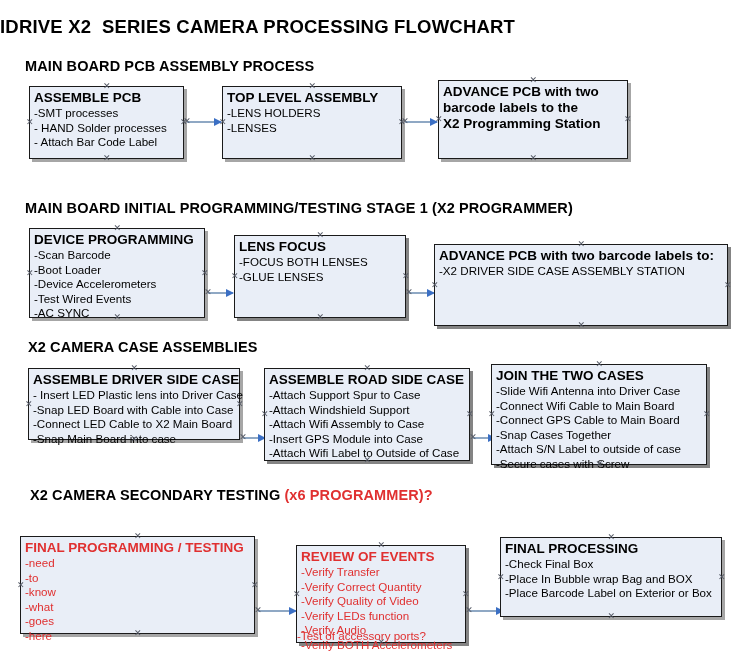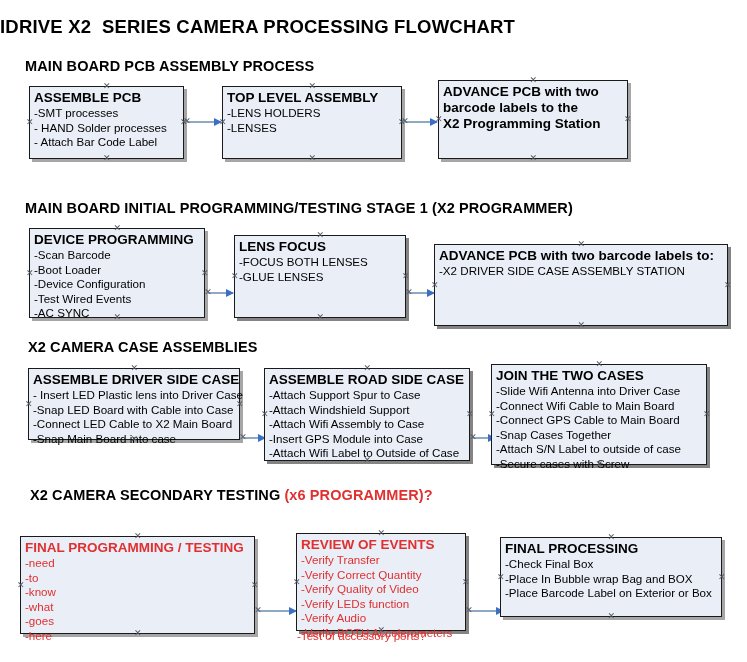--- a/index.html
+++ b/index.html
@@ -179,21 +179,21 @@
   </div>
 
   <div class="section-head" style="left:25px; top:200px;">
     <span>MAIN BOARD INITIAL PROGRAMMING/TESTING STAGE 1 (X2 PROGRAMMER)</span>
   </div>
 
   <div class="node" style="left:29px; top:228px; width:176px; height:90px;">
     <div class="n-title">DEVICE PROGRAMMING</div>
     <div class="n-line">-Scan Barcode</div>
     <div class="n-line">-Boot Loader</div>
-    <div class="n-line">-Device Configuration</div>
+    <div class="n-line">-Device Accelerometers</div>
     <div class="n-line">-Test Wired Events</div>
     <div class="n-line">-AC SYNC</div>
     <span class="handle h-t"></span>
     <span class="handle h-b"></span>
     <span class="handle h-l"></span>
     <span class="handle h-r"></span>
   </div>
 
   <div class="conn" style="left:208px; top:292px; width:25px;">
     <span class="endmark"></span>
@@ -293,21 +293,21 @@
     <span class="handle h-b"></span>
     <span class="handle h-l"></span>
     <span class="handle h-r"></span>
   </div>
 
   <div class="conn" style="left:258px; top:610px; width:38px;">
     <span class="endmark"></span>
     <span class="arrow"></span>
   </div>
 
-  <div class="node red shadow-dark" style="left:296px; top:533px; width:170px; height:98px;">
+  <div class="node red shadow-dark" style="left:296px; top:545px; width:170px; height:98px;">
     <div class="n-title">REVIEW OF EVENTS</div>
     <div class="n-line">-Verify Transfer</div>
     <div class="n-line">-Verify Correct Quantity</div>
     <div class="n-line">-Verify Quality of Video</div>
     <div class="n-line">-Verify LEDs function</div>
     <div class="n-line">-Verify Audio</div>
     <div class="n-line">-Verify BOTH Accelerometers</div>
     <span class="handle h-t"></span>
     <span class="handle h-b"></span>
     <span class="handle h-l"></span>

